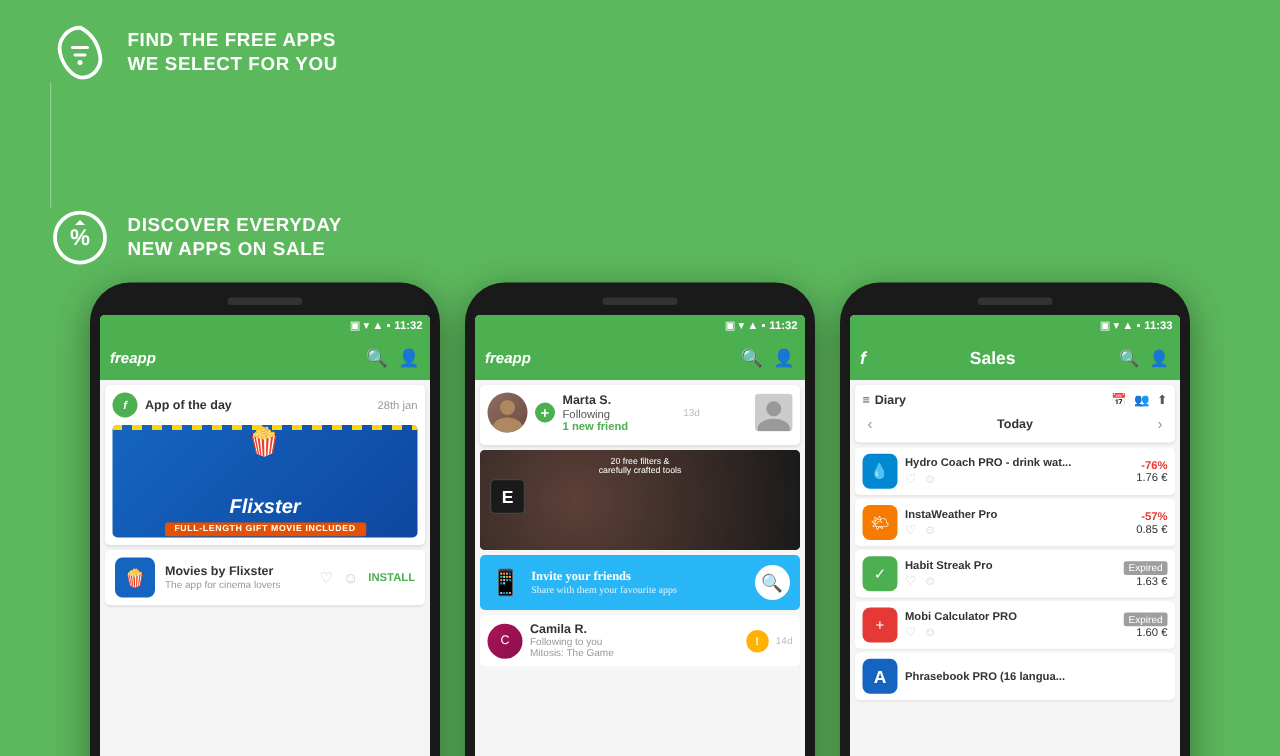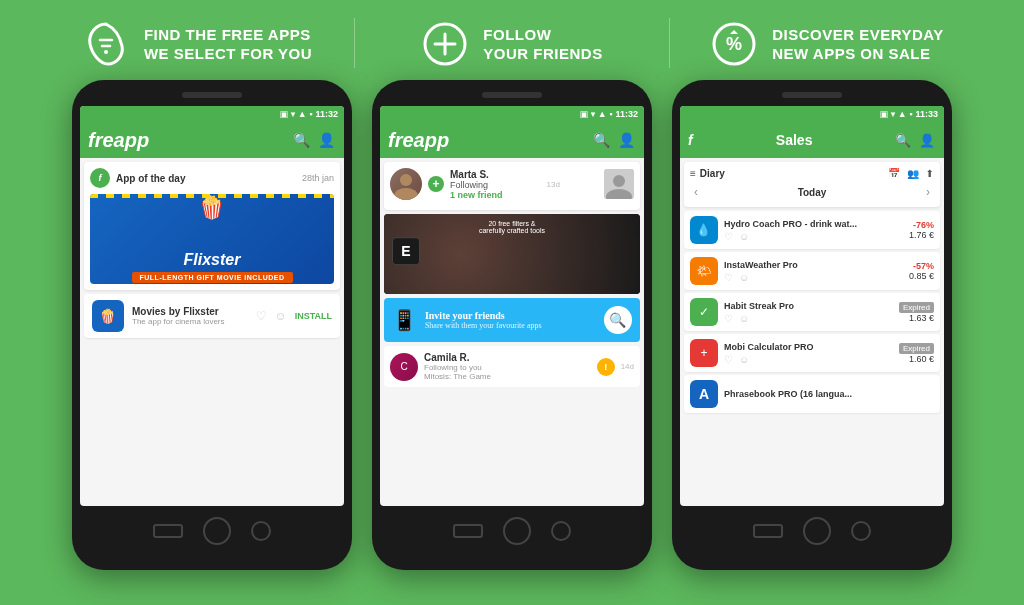--- a/index.html
+++ b/index.html
@@ -10,23 +10,24 @@
       font-family: 'Arial', sans-serif;
       overflow: hidden;
       display: flex;
       flex-direction: column;
     }
 
     
     .top-banner {
       display: flex;
       justify-content: space-around;
-      align-items: flex-end;
+      align-items: flex-start;
       padding: 18px 40px 12px;
       background-color: #5cb85c;
+      flex-direction: column;
     }
     .banner-section {
       display: flex;
       align-items: center;
       gap: 14px;
       flex: 1;
       justify-content: center;
     }
     .banner-icon {
       width: 48px;
@@ -126,21 +127,21 @@
     .app-header {
       background: #4caf50;
       padding: 6px 8px;
       display: flex;
       align-items: center;
       justify-content: space-between;
       height: 36px;
     }
     .app-logo {
       color: white;
-      font-size: 20px;
+      font-size: 12px;
       font-style: italic;
       font-weight: bold;
     }
     .app-header-icons {
       display: flex;
       gap: 8px;
       color: white;
     }
     .header-icon {
       font-size: 14px;
@@ -617,33 +618,20 @@
         <path d="M18 20 L30 20 M20 26 L28 26" stroke="white" stroke-width="2.5" stroke-linecap="round"></path>
         <circle cx="24" cy="32" r="2" fill="white"></circle>
       </svg>
     </div>
     <div class="banner-text">
       <div>FIND THE FREE APPS</div>
       <div>WE SELECT FOR YOU</div>
     </div>
   </div>
   <div class="banner-divider"></div>
-  <div class="banner-section">
-    <div class="banner-icon">
-      <svg width="48" height="48" viewBox="0 0 48 48">
-        <circle cx="24" cy="24" r="20" fill="none" stroke="white" stroke-width="3"></circle>
-        <line x1="24" y1="14" x2="24" y2="34" stroke="white" stroke-width="3" stroke-linecap="round"></line>
-        <line x1="14" y1="24" x2="34" y2="24" stroke="white" stroke-width="3" stroke-linecap="round"></line>
-      </svg>
-    </div>
-    <div class="banner-text">
-      <div>FOLLOW</div>
-      <div>YOUR FRIENDS</div>
-    </div>
-  </div>
   <div class="banner-divider"></div>
   <div class="banner-section">
     <div class="banner-icon">
       <svg width="48" height="48" viewBox="0 0 48 48">
         <circle cx="24" cy="24" r="20" fill="none" stroke="white" stroke-width="3"></circle>
         <text x="24" y="30" text-anchor="middle" fill="white" font-size="18" font-weight="bold">%</text>
         <path d="M20 14 L28 14 L24 10Z" fill="white"></path>
       </svg>
     </div>
     <div class="banner-text">

